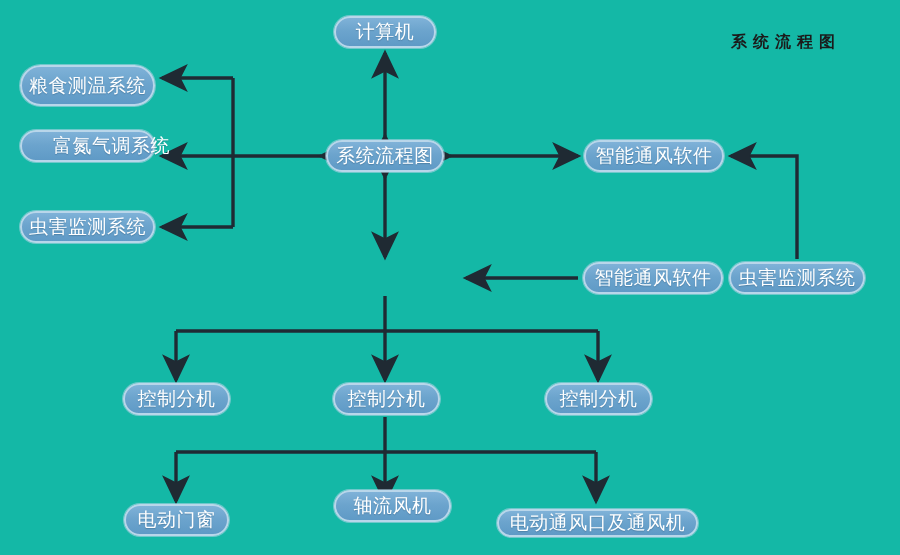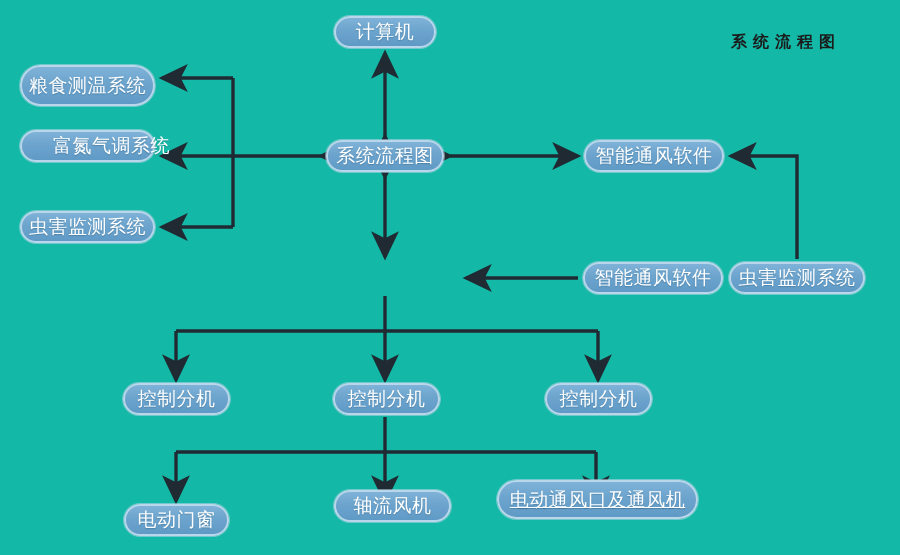--- a/index.html
+++ b/index.html
@@ -104,15 +104,15 @@
   <div class="node" style="left: 20px; top: 211px; width: 135px; height: 32px;">虫害监测系统</div>
   <div class="node" style="left: 326px; top: 140px; width: 118px; height: 32px;">系统流程图</div>
   <div class="node" style="left: 584px; top: 140px; width: 140px; height: 32px;">智能通风软件</div>
   <div class="node" style="left: 583px; top: 262px; width: 140px; height: 32px;">智能通风软件</div>
   <div class="node" style="left: 729px; top: 262px; width: 136px; height: 32px;">虫害监测系统</div>
   <div class="node" style="left: 123px; top: 383px; width: 107px; height: 32px;">控制分机</div>
   <div class="node" style="left: 333px; top: 383px; width: 107px; height: 32px;">控制分机</div>
   <div class="node" style="left: 545px; top: 383px; width: 107px; height: 32px;">控制分机</div>
   <div class="node" style="left: 124px; top: 504px; width: 105px; height: 32px; text-align: right;">电动门窗</div>
   <div class="node" style="left: 334px; top: 490px; width: 117px; height: 32px;">轴流风机</div>
-  <div class="node" style="left: 497px; top: 480px; width: 201px; height: 39px; text-decoration: underline;">电动通风口及通风机</div>
+  <div class="node" style="left: 497px; top: 509px; width: 201px; height: 28px;">电动通风口及通风机</div>
 
 </div>
 
 </body></html>

